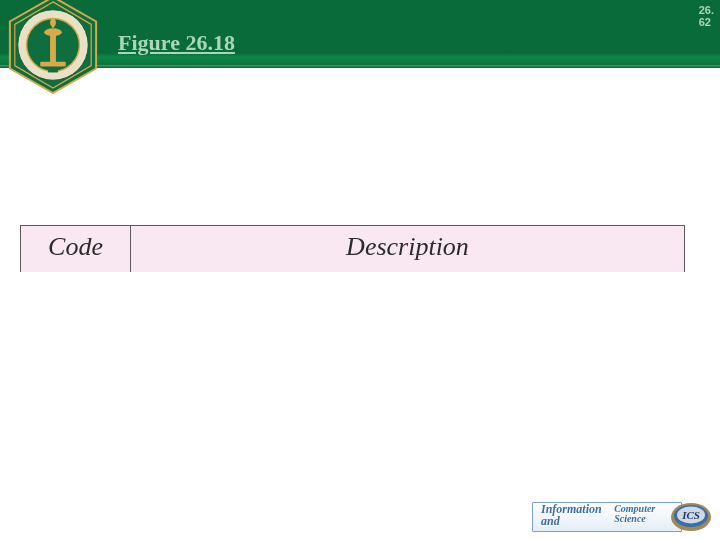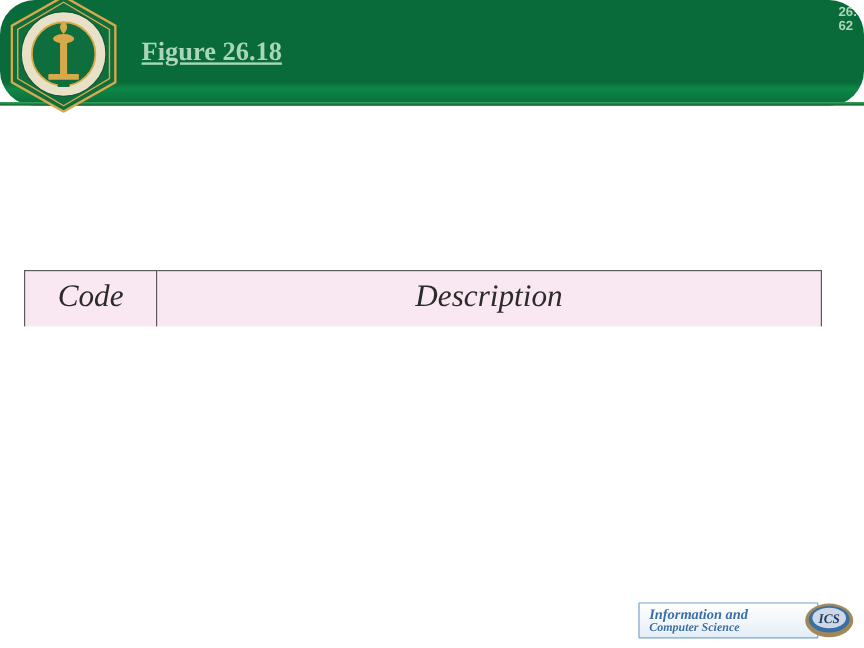--- a/index.html
+++ b/index.html
@@ -7,26 +7,25 @@
     width: 720px;
     height: 540px;
     background: #ffffff;
     font-family: Georgia, 'Times New Roman', serif;
     position: relative;
     overflow: hidden;
   }
 
   .header {
     width: 100%;
-    height: 88px;
+    height: 68px;
     background: linear-gradient(to bottom, #0a6b3a 0%, #0a6b3a 78%, #0d8747 84%, #0a6b3a 100%);
     position: relative;
     display: flex;
     align-items: center;
-    border-radius: 29px;
   }
 
   .header-bottom-line {
     position: absolute;
     bottom: 0;
     left: 0;
     right: 0;
     height: 3px;
     background: linear-gradient(to bottom, #3aa85f 0%, #0a5a2e 100%);
   }
@@ -122,21 +121,21 @@
   .footer-logo .box {
     position: absolute;
     left: 0;
     top: 2px;
     width: 150px;
     height: 30px;
     border: 1px solid #76a2cc;
     background: linear-gradient(to bottom, #ffffff, #e4eef7);
     border-radius: 1px;
     display: flex;
-    flex-direction: column;
+    flex-direction: row;
     justify-content: center;
     padding-left: 8px;
   }
 
   .footer-logo .line1 {
     font-family: 'Times New Roman', serif;
     font-size: 12px;
     font-weight: bold;
     font-style: italic;
     color: #3a6ea6;

